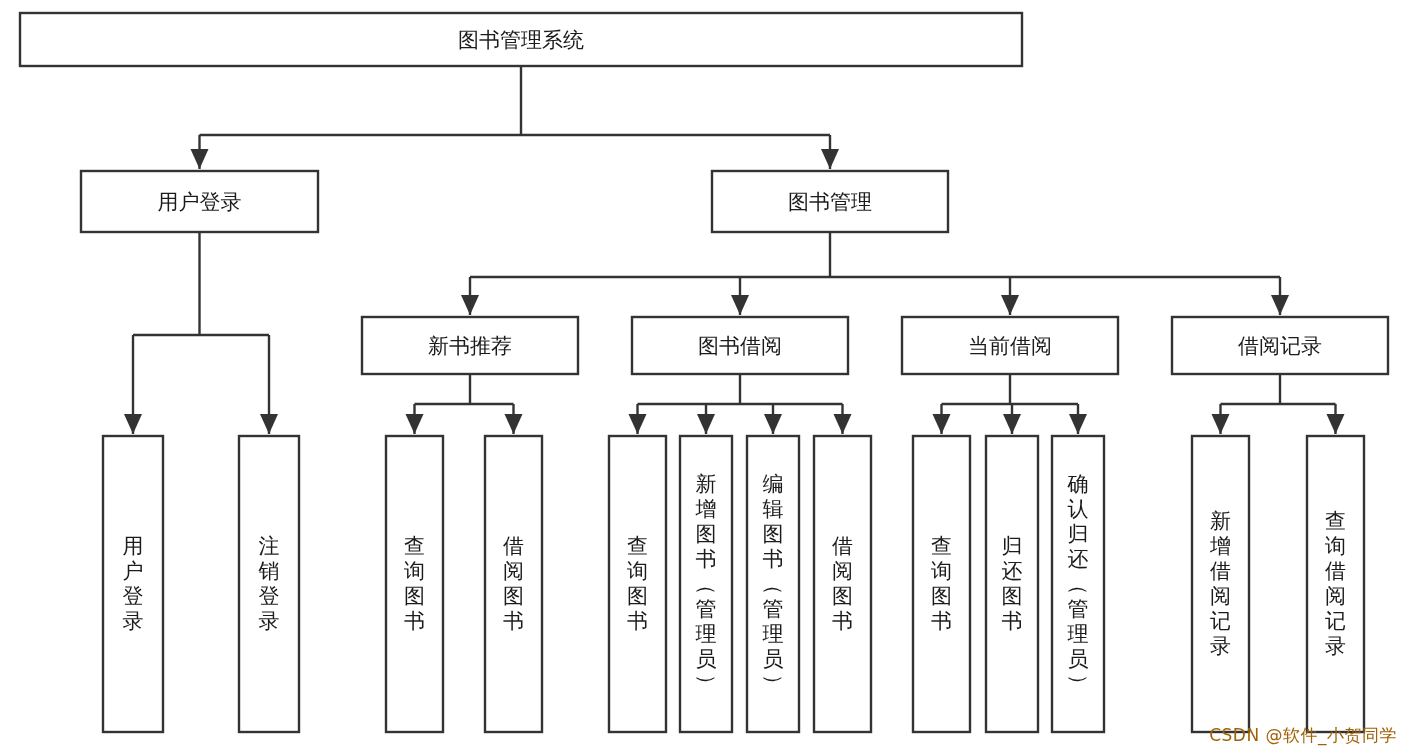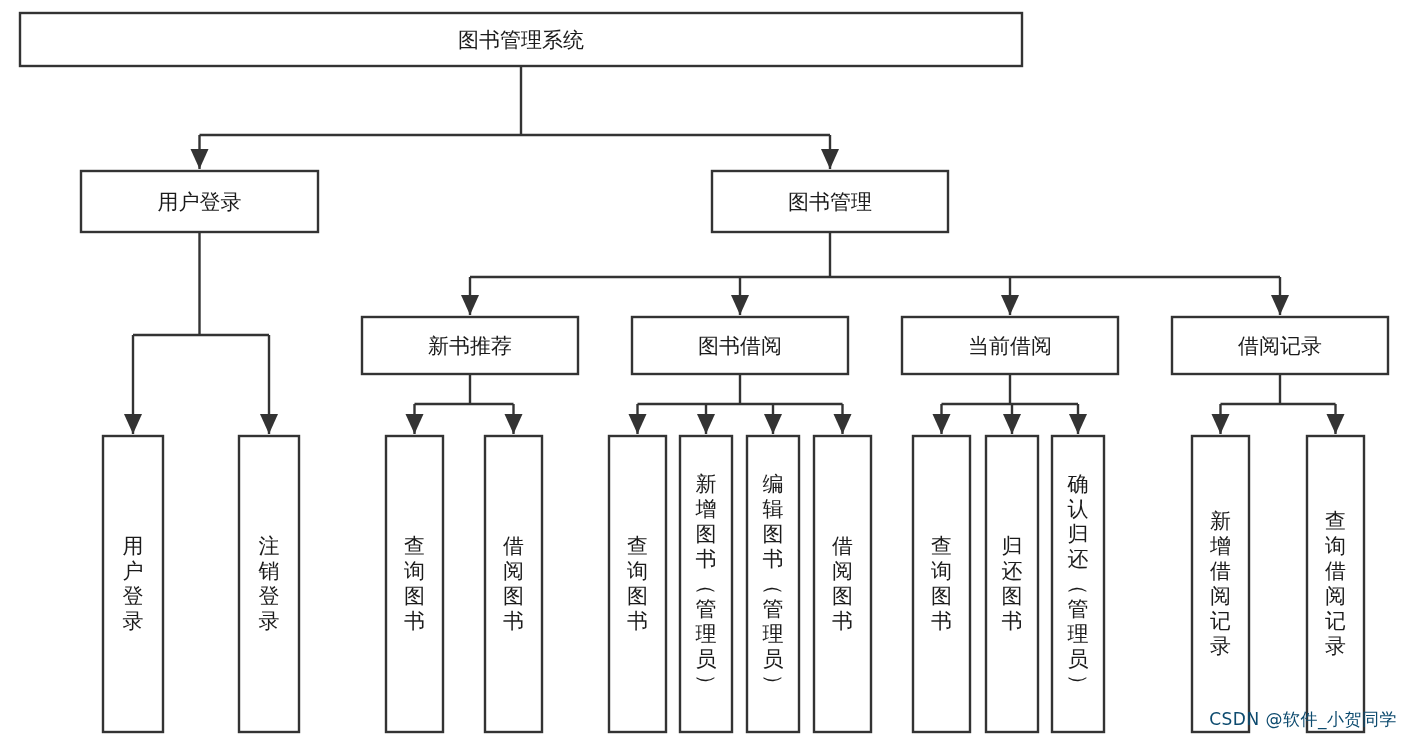--- a/index.html
+++ b/index.html
@@ -67,24 +67,24 @@
   .leaf-label .g {
     display: block;
     height: 25px;
   }
   .leaf-label .g.rot {
     transform: rotate(90deg);
   }
   .watermark {
     position: absolute;
     right: 8px;
-    bottom: 16px;
+    bottom: 0;
     font-family: "DejaVu Sans", "Liberation Sans", sans-serif;
     font-size: 17px;
-    color: #0c4a6e;
+    color: #a16207;
     letter-spacing: 0.5px;
     white-space: nowrap;
   }
 </style>
 </head>
 <body>
 
 <div id="diagram-root">
 
   <svg id="tree-svg" viewBox="0 0 1405 747">

